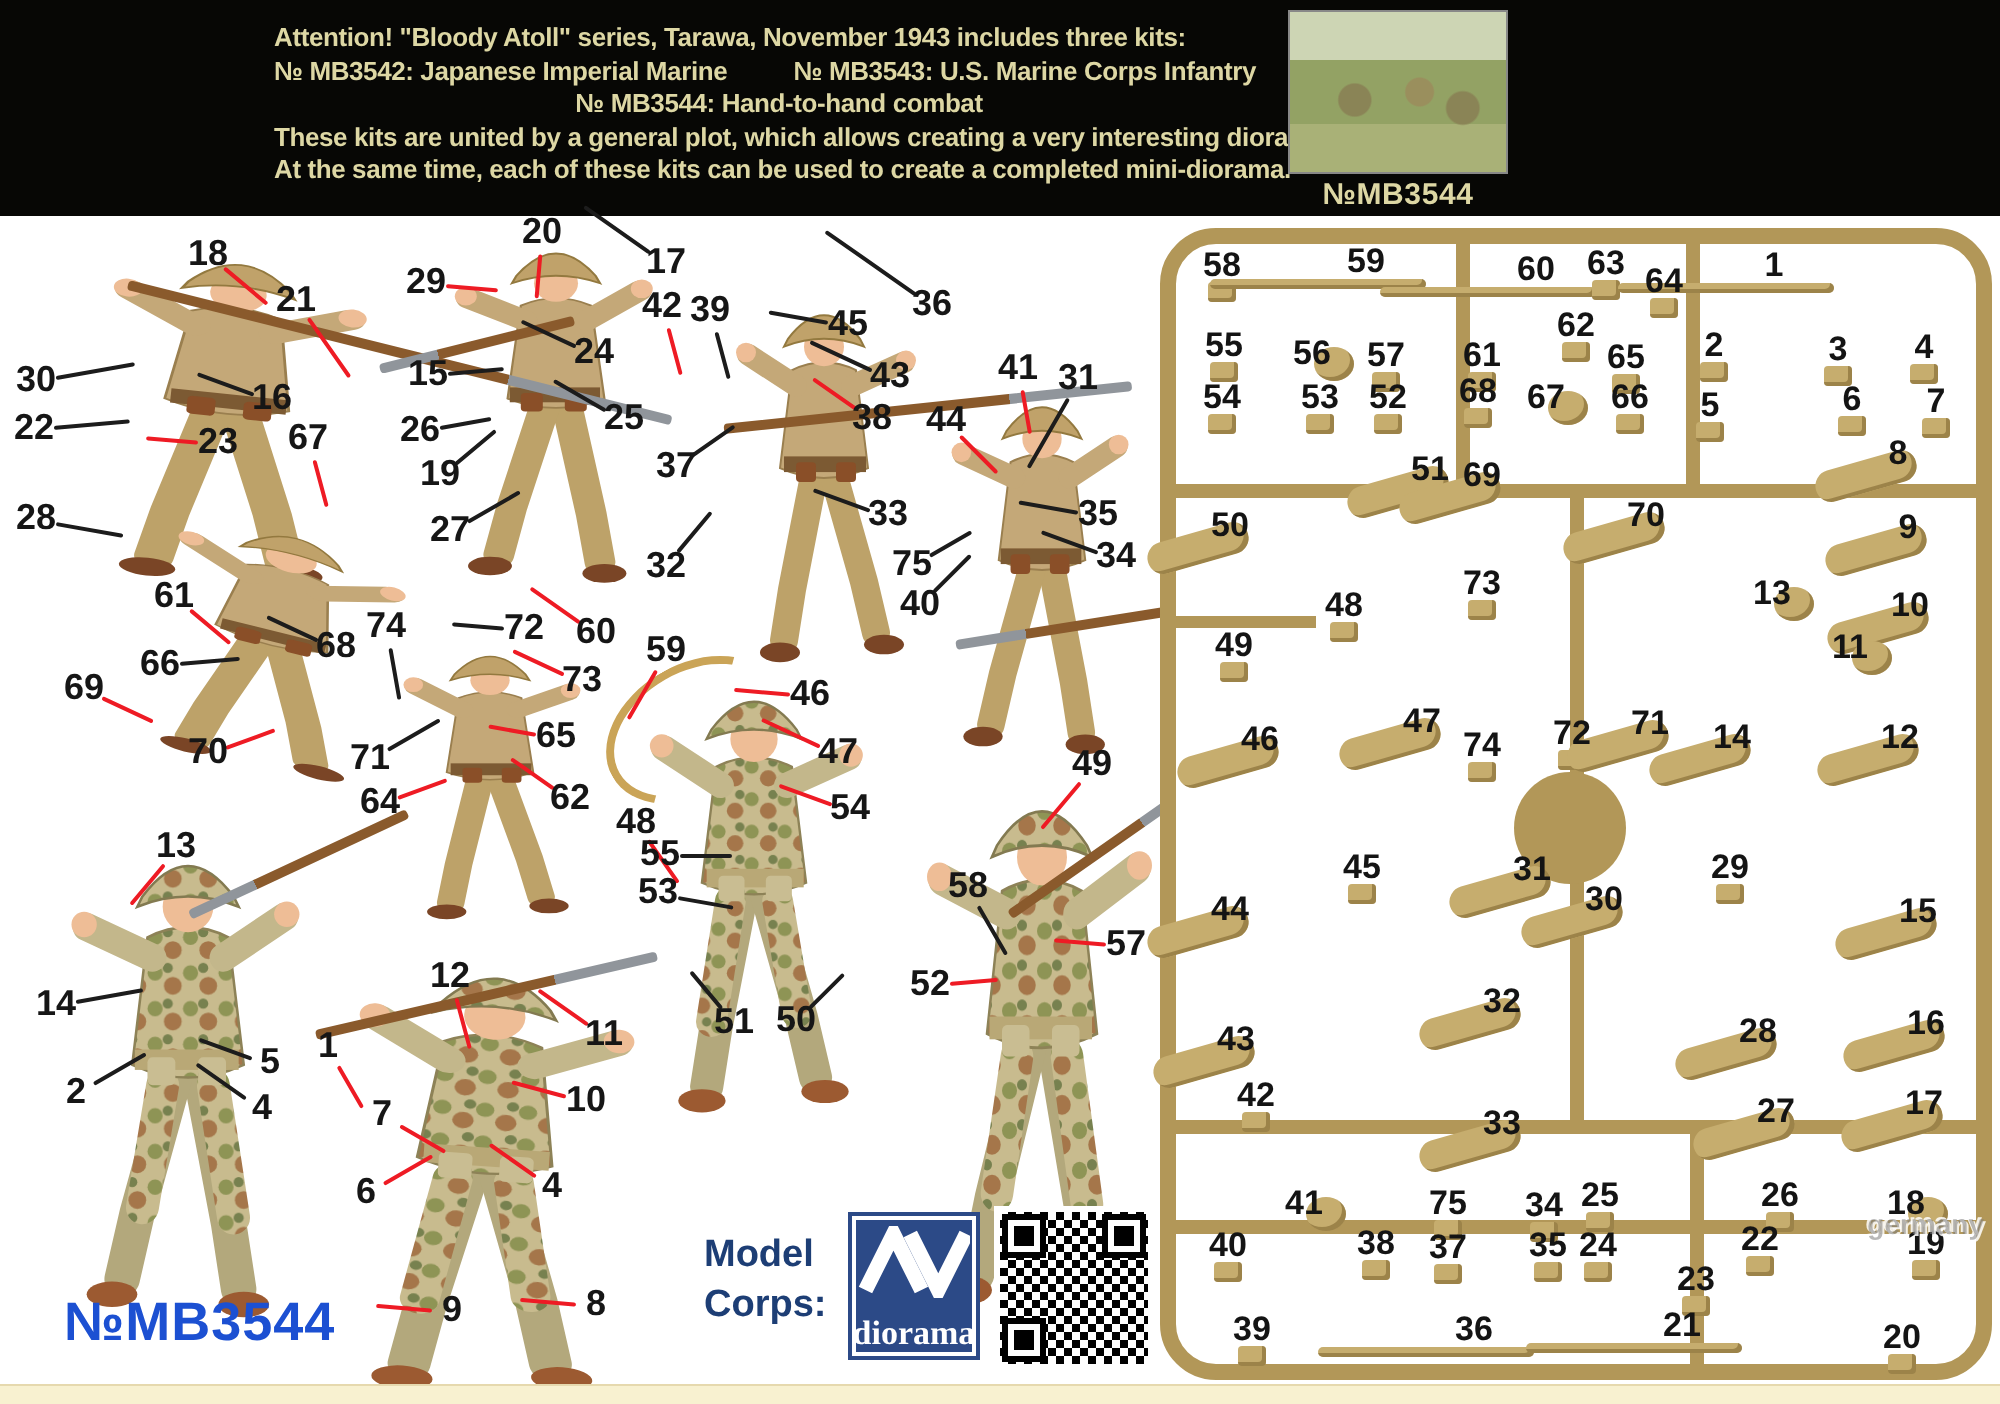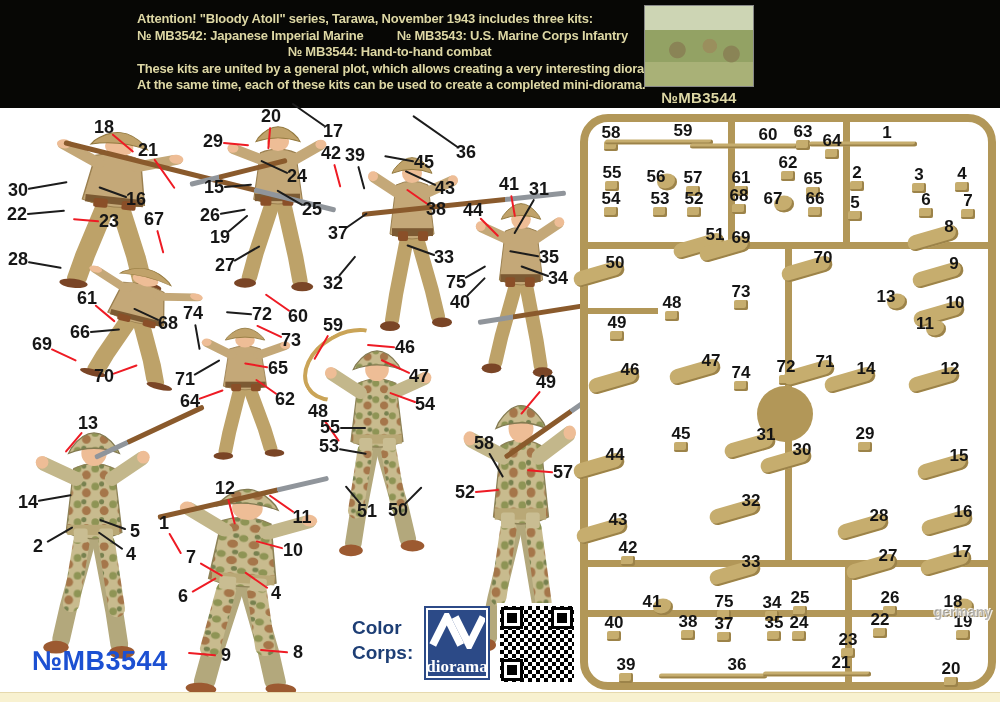--- a/index.html
+++ b/index.html
@@ -510,21 +510,21 @@
       <div class="pb small" style="left: 951px; top: 682px;"></div>
       <span class="sp-num" style="left: 951px; top: 669px;">20</span>
     </div>
 
   <div class="watermark">
     <div class="wm3">germany</div>
   </div>
 
   <div class="kitnum">№MB3544</div>
   <div class="mc-text">
-    <div>Color</div>
+    <div>Model</div>
     <div>Corps:</div>
   </div>
   <div class="vallejo">
     <svg class="av-svg" width="56" height="36" viewBox="0 0 60 38">
       <path d="M4,34 L19,4 L34,34" stroke="#fff" stroke-width="8" fill="none"></path>
       <path d="M28,4 L43,34 L58,4" stroke="#fff" stroke-width="8" fill="none"></path>
     </svg>
     <div class="vallejo-name">diorama</div>
   </div>
   <div class="qr">

